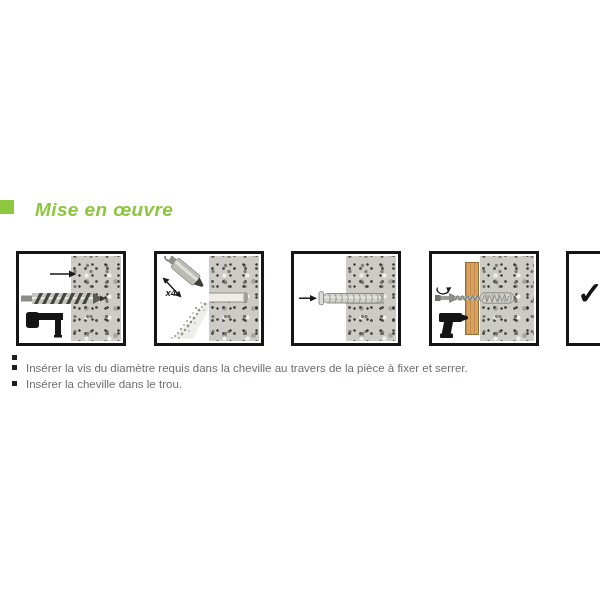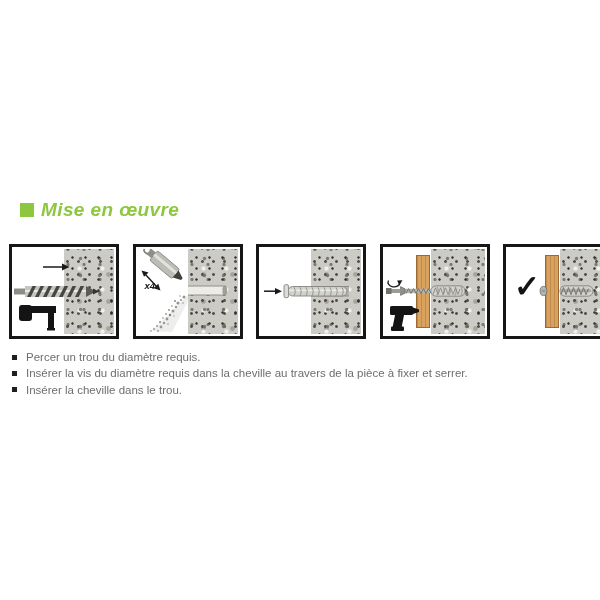--- a/index.html
+++ b/index.html
@@ -1,28 +1,28 @@
 <!DOCTYPE html>
 <html><head>
 <meta charset="utf-8">
 <style>
   html,body{margin:0;padding:0;background:#ffffff;}
   .page{position:relative;width:600px;height:600px;background:#ffffff;overflow:hidden;
         font-family:"Liberation Sans", sans-serif;}
 
   
-  .title-row{position:absolute;left:20px;top:200px;display:flex;align-items:center;gap:7px;}
+  .title-row{position:absolute;left:0;top:200px;display:flex;gap:21px;}
   .title-square{width:14px;height:14px;background:#8DC63F;}
   .title-text{margin:0;font-style:italic;font-weight:700;font-size:19px;line-height:19px;
               color:#8DC63F;letter-spacing:.4px;}
 
   
   .panels{position:absolute;left:7px;top:242px;display:flex;gap:9.5px;}
   .panel{width:110px;height:95px;box-sizing:border-box;border:3px solid #161616;
-         background:#fff;padding:2px;margin:2px;}
+         background:#fff;padding:2px;margin:9px;}
   .canvas{position:relative;width:100px;height:85px;background:#fff;overflow:hidden;}
   .art{position:absolute;left:0;top:0;z-index:3;}
 
   
   .concrete{position:absolute;top:0;bottom:0;right:0;z-index:1;background-color:#cccbc5;
     background-image:
       radial-gradient(circle, rgba(40,40,36,.92) .8px, rgba(40,40,36,0) 1.6px),
       radial-gradient(circle, rgba(110,109,102,.85) 1.2px, rgba(110,109,102,0) 2.2px),
       radial-gradient(circle, rgba(242,242,238,.95) 1.5px, rgba(242,242,238,0) 2.6px),
       radial-gradient(circle, rgba(62,62,56,.85) 1px, rgba(62,62,56,0) 1.8px),
@@ -228,21 +228,20 @@
           </g>
         </svg>
       </div>
     </figure>
 
   </div>
 
   <ul class="instructions">
     <li class="instruction">
       <span class="sq"></span>
-      <span>Percer un trou du diamètre requis.</span>
     </li>
     <li class="instruction">
       <span class="sq"></span>
       <span>Insérer la vis du diamètre requis dans la cheville au travers de la pièce à fixer et serrer.</span>
     </li>
     <li class="instruction">
       <span class="sq"></span>
       <span>Insérer la cheville dans le trou.</span>
     </li>
   </ul>

